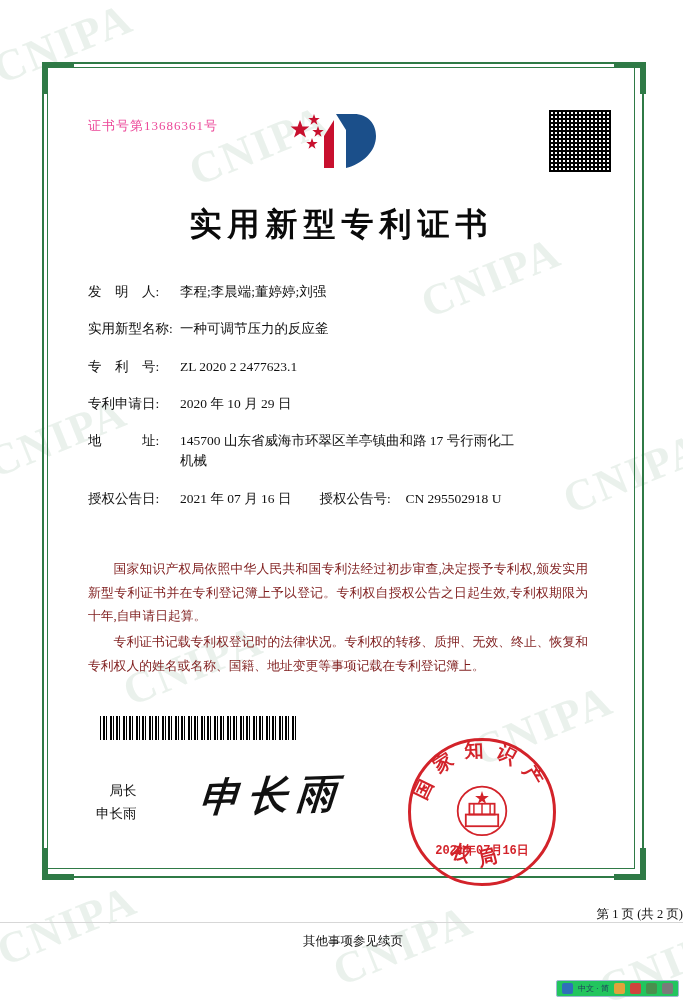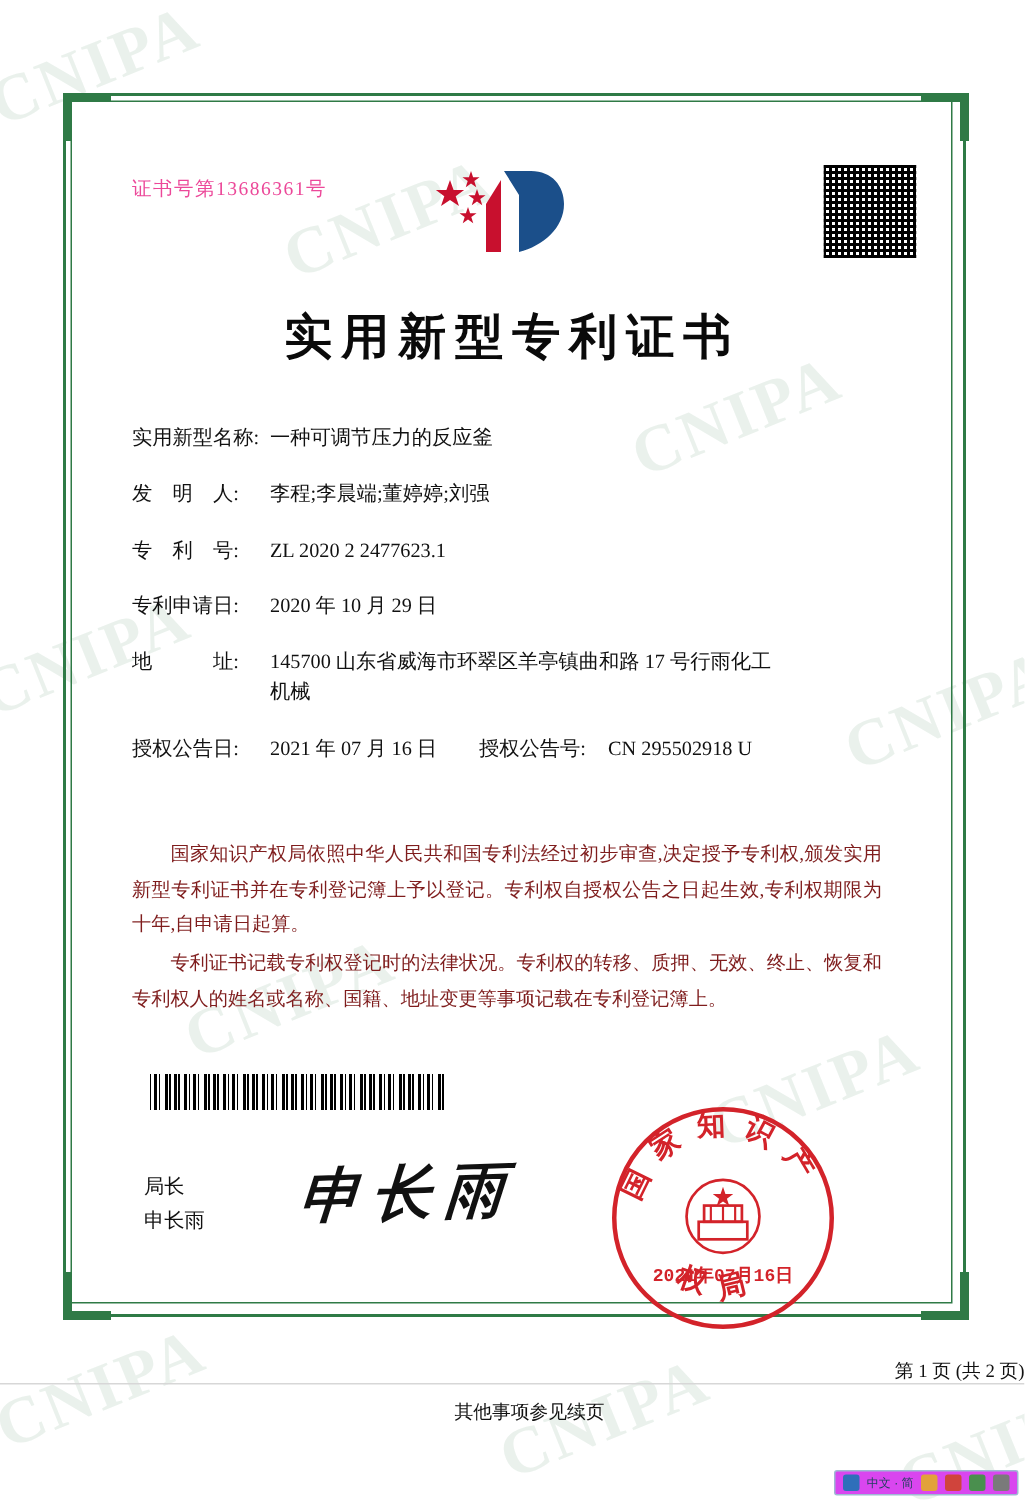--- a/index.html
+++ b/index.html
@@ -178,20 +178,21 @@
         #000 6px 7px, #fff 7px 10px, #000 10px 12px, #fff 12px 13px);
   }
 
   
   .sig-label {
     position: absolute;
     left: 96px;
     top: 780px;
     font-size: 13.5px;
     line-height: 1.7;
+    text-align: right;
   }
   .sig-hand {
     position: absolute;
     left: 200px;
     top: 768px;
     font-size: 40px;
     font-family: "Liberation Serif", "DejaVu Serif", serif;
     font-style: italic;
     font-weight: bold;
     letter-spacing: 8px;
@@ -270,21 +271,21 @@
   }
 
   
   .tray {
     position: absolute;
     right: 4px;
     bottom: 3px;
     display: flex;
     align-items: center;
     gap: 5px;
-    background: #d946ef;
+    background: #22c55e;
     border: 1px solid #9fb8d4;
     border-radius: 2px;
     padding: 2px 5px;
     z-index: 5;
   }
   .tray-ic {
     width: 11px;
     height: 11px;
     border-radius: 2px;
     display: inline-block;
@@ -335,27 +336,27 @@
     </svg>
   </div>
 
   <div class="qr"></div>
 
   <div class="title">实用新型专利证书</div>
 
   <div class="fields">
 
     <div class="field-row">
+      <div class="f-label">发　明　人:</div>
+      <div class="f-value">李程;李晨端;董婷婷;刘强</div>
+    </div>
+
+    <div class="field-row">
       <div class="f-label">实用新型名称:</div>
       <div class="f-value">一种可调节压力的反应釜</div>
-    </div>
-
-    <div class="field-row">
-      <div class="f-label">发　明　人:</div>
-      <div class="f-value">李程;李晨端;董婷婷;刘强</div>
     </div>
 
     <div class="field-row">
       <div class="f-label">专　利　号:</div>
       <div class="f-value">ZL 2020 2 2477623.1</div>
     </div>
 
     <div class="field-row">
       <div class="f-label">专利申请日:</div>
       <div class="f-value">2020 年 10 月 29 日</div>

